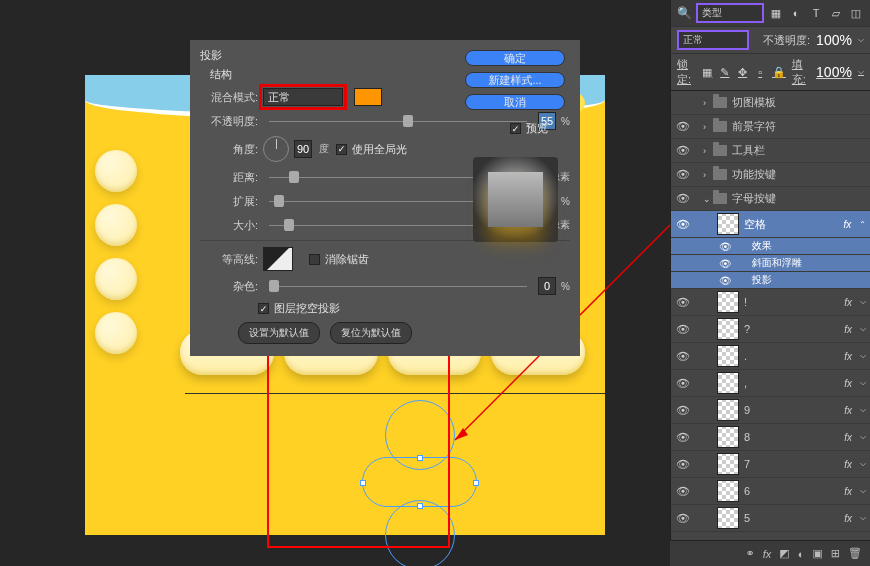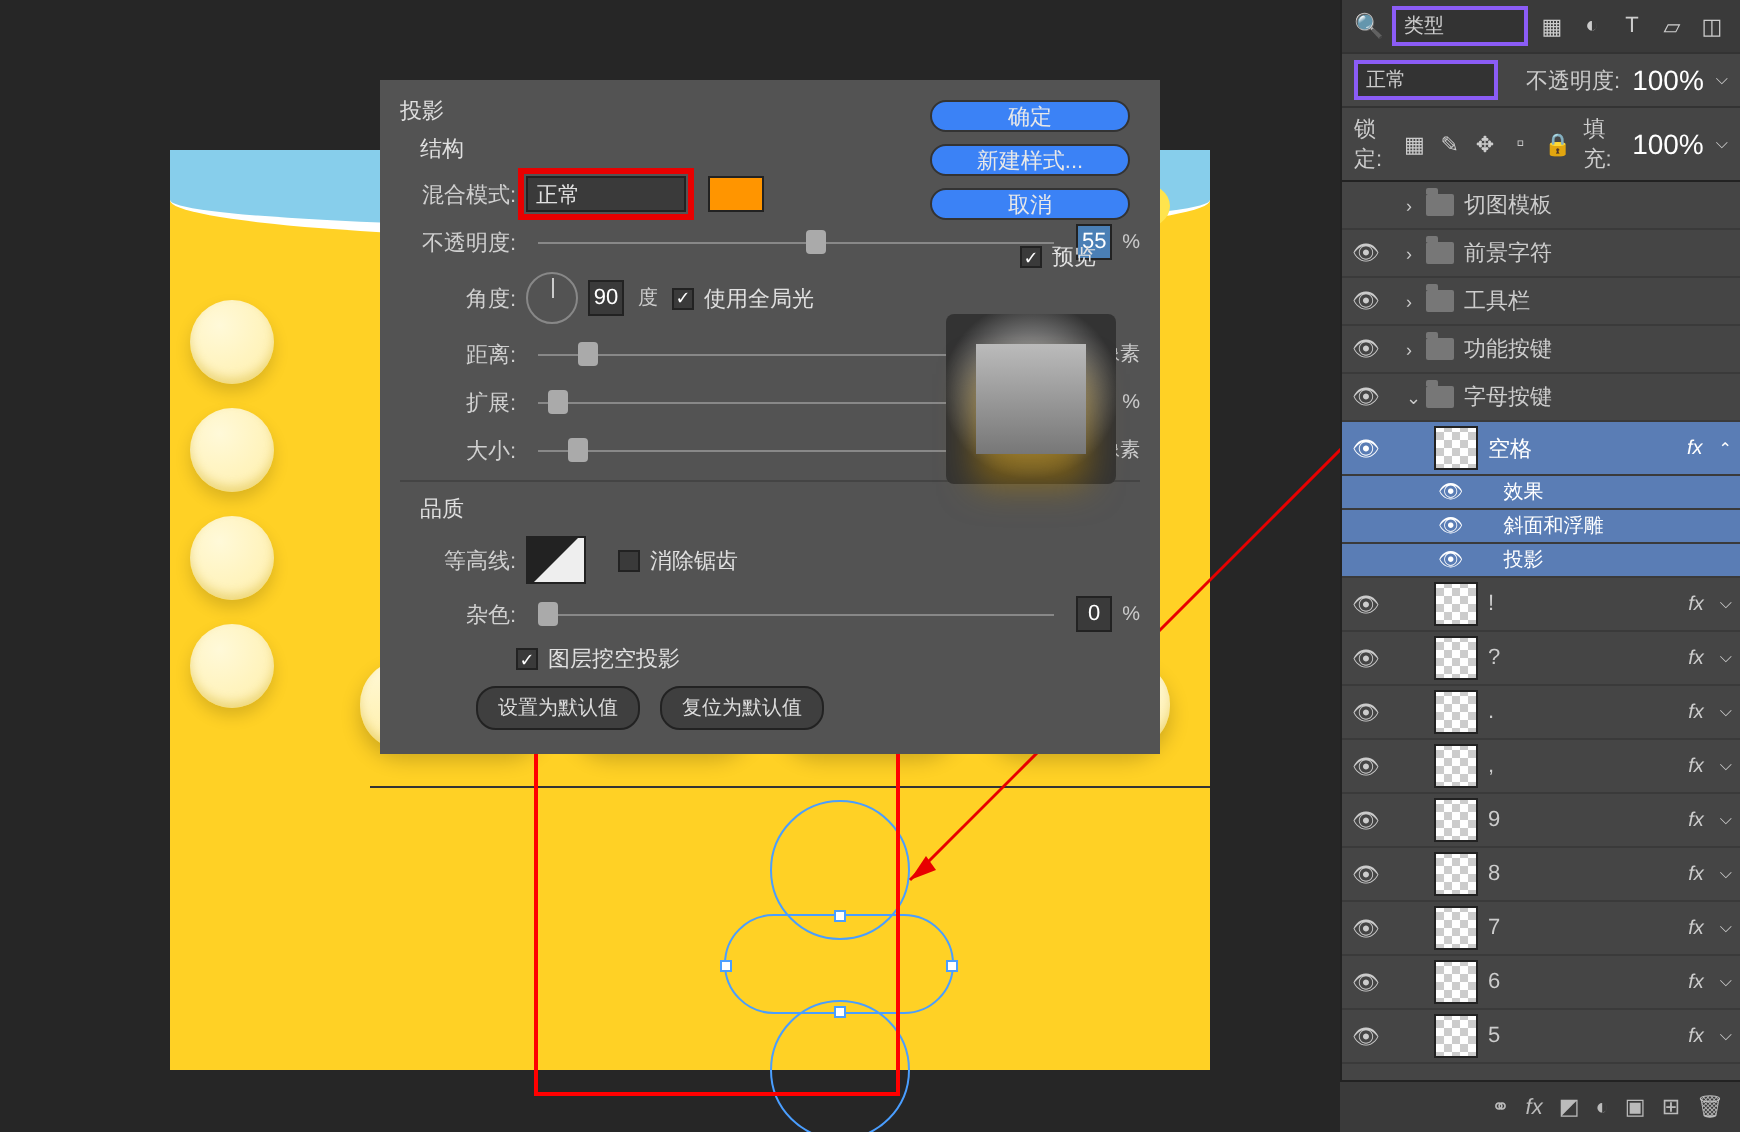--- a/index.html
+++ b/index.html
@@ -58,21 +58,21 @@
 .preview-img::after { content:''; position:absolute; inset:15px; background: linear-gradient(#bbb,#777); box-shadow: 0 15px 18px rgba(180,130,0,0.6); }
 .degree { width:14px; text-align:center; }
 
 
 .right-panel { position: absolute; right: 0; top: 0; width: 200px; height: 566px; background: #454545; color: #ccc; font-size: 11px; border-left: 1px solid #222; }
 .panel-header { display: flex; align-items: center; padding: 3px 6px; gap: 4px; border-bottom: 1px solid #333; background: #3a3a3a; }
 .search-ic { font-size: 12px; }
 .dropdown { background: #333; border: 2px solid #8b5cf6; color: #ccc; padding: 1px 4px; font-size: 10px; flex: 1; }
 .ic-btn { width: 16px; height: 16px; display: flex; align-items: center; justify-content: center; color: #ccc; font-size: 11px; }
 .panel-row2 { display: flex; align-items: center; padding: 3px 6px; gap: 6px; border-bottom: 1px solid #333; }
-.panel-row3 { display: flex; align-items: center; padding: 3px 6px; gap: 6px; border-bottom: 1px solid #222; justify-content: space-between; }
+.panel-row3 { display: flex; align-items: center; padding: 3px 6px; gap: 6px; border-bottom: 1px solid #222; justify-content: space-between; text-decoration: underline; }
 .val { color: #fff; font-size: 14px; }
 
 .layers { overflow-y: auto; height: 460px; }
 .layer { display: flex; align-items: center; padding: 2px 4px; border-bottom: 1px solid #3a3a3a; min-height: 24px; }
 .layer.selected { background: #5a7db5; color: #fff; }
 .eye { width: 16px; text-align: center; font-size: 11px; }
 .lock-sp { width: 12px; }
 .indent { display: inline-block; }
 .folder-ic { width: 14px; height: 11px; background: #777; border-radius: 1px; margin-right: 5px; position: relative; }
 .folder-ic::before { content:''; position:absolute; top:-3px; left:0; width:6px; height:3px; background:#777; border-radius:1px 1px 0 0; }
@@ -168,21 +168,20 @@
   </div>
 
   <div class="row">
     <span class="label">大小:</span>
     <div class="slider" style="--pos:6%"></div>
     <span class="numbox">13</span>
     <span class="unit">像素</span>
   </div>
 
   <div class="divider"></div>
-  <div class="struct">品质</div>
 
   <div class="row">
     <span class="label">等高线:</span>
     <div class="contour"></div>
     <span style="width:6px"></span>
     <span class="checkbox"></span>
     <span>消除锯齿</span>
   </div>
 
   <div class="row">

